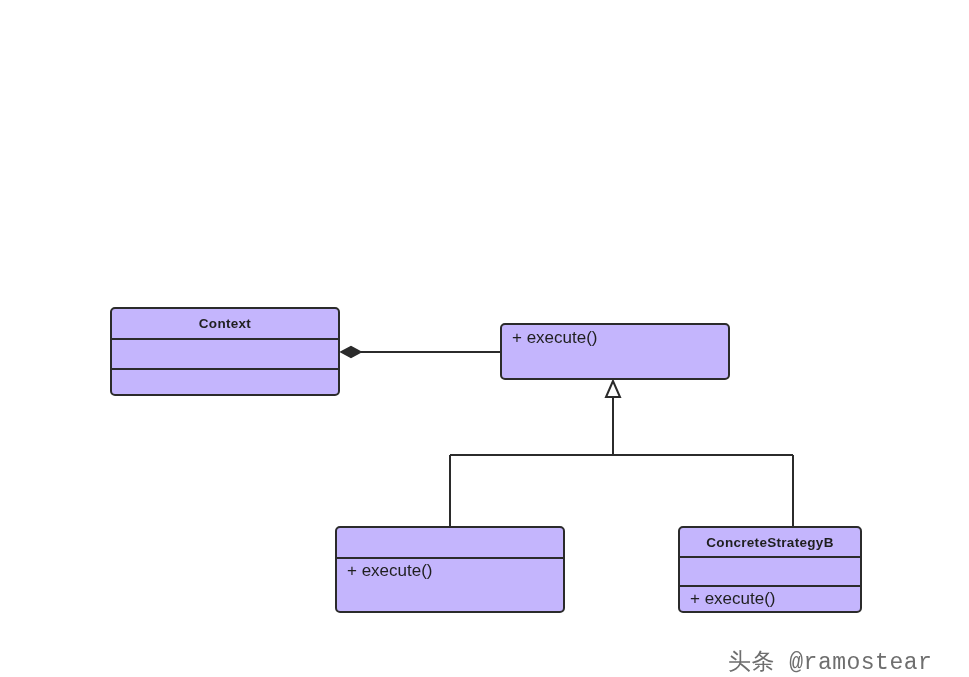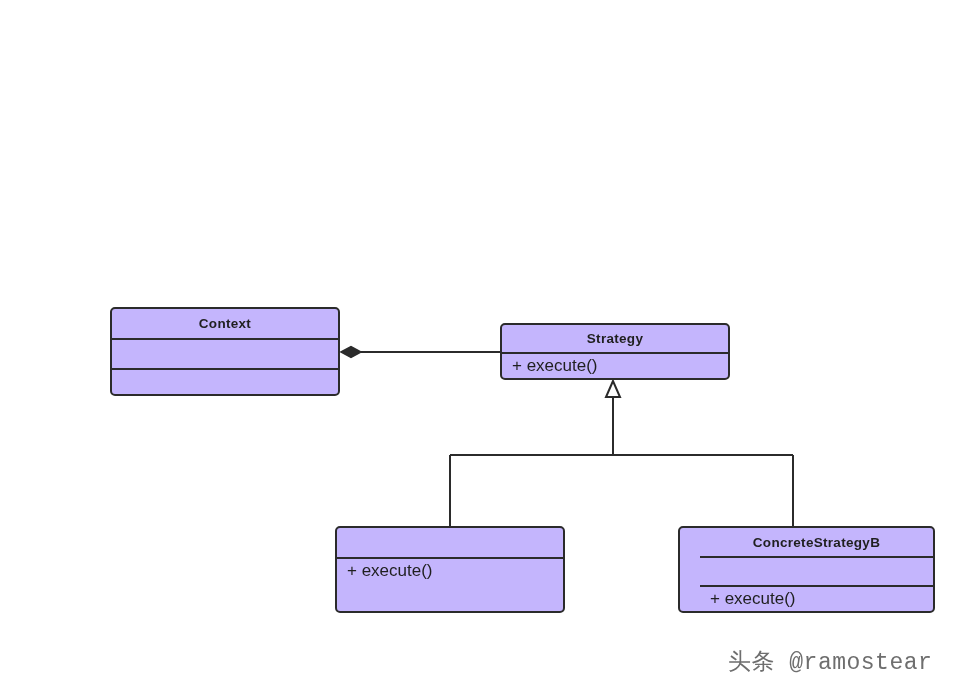--- a/index.html
+++ b/index.html
@@ -84,23 +84,22 @@
   #class-concrete-a {
     left: 335px;
     top: 526px;
     width: 230px;
     height: 87px;
   }
   
   #class-concrete-b {
     left: 678px;
     top: 526px;
-    width: 257px;
+    width: 184px;
     height: 87px;
-    padding-left: 20px;
   }
   #class-concrete-a .c-title, #class-concrete-b .c-title { height: 28px; }
   #class-concrete-a .c-attrs, #class-concrete-b .c-attrs { height: 29px; }
   #class-concrete-a .c-ops,   #class-concrete-b .c-ops   { height: 26px; }
 
   
   #watermark {
     position: absolute;
     left: 728px;
     top: 646px;
@@ -136,21 +135,20 @@
   </g>
 </svg>
 
 <div class="uml-class" id="class-context">
   <div class="uml-compartment uml-title c-title">Context</div>
   <div class="uml-compartment uml-empty c-attrs"></div>
   <div class="uml-compartment uml-empty c-ops"></div>
 </div>
 
 <div class="uml-class" id="class-strategy">
-  <div class="uml-compartment uml-title c-title">Strategy</div>
   <div class="uml-compartment uml-member c-ops">+ execute()</div>
 </div>
 
 <div class="uml-class" id="class-concrete-a">
   <div class="uml-compartment uml-empty c-attrs"></div>
   <div class="uml-compartment uml-member c-ops">+ execute()</div>
 </div>
 
 <div class="uml-class" id="class-concrete-b">
   <div class="uml-compartment uml-title c-title">ConcreteStrategyB</div>

